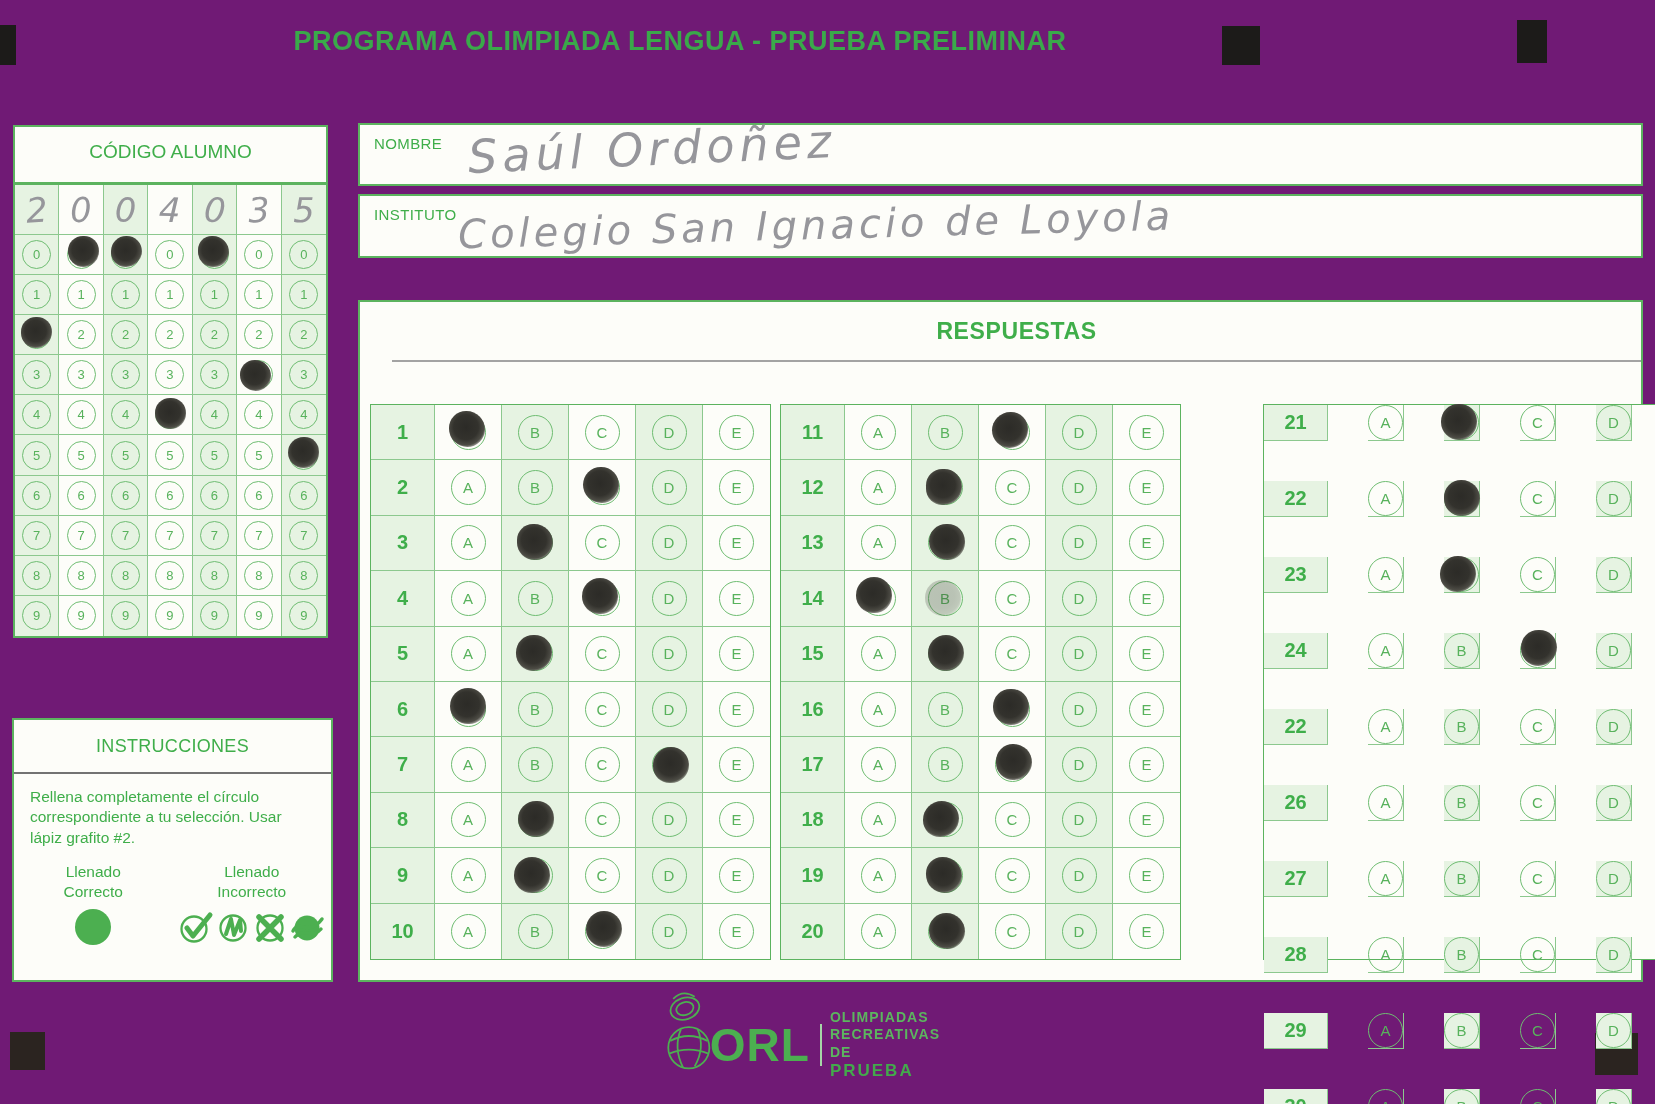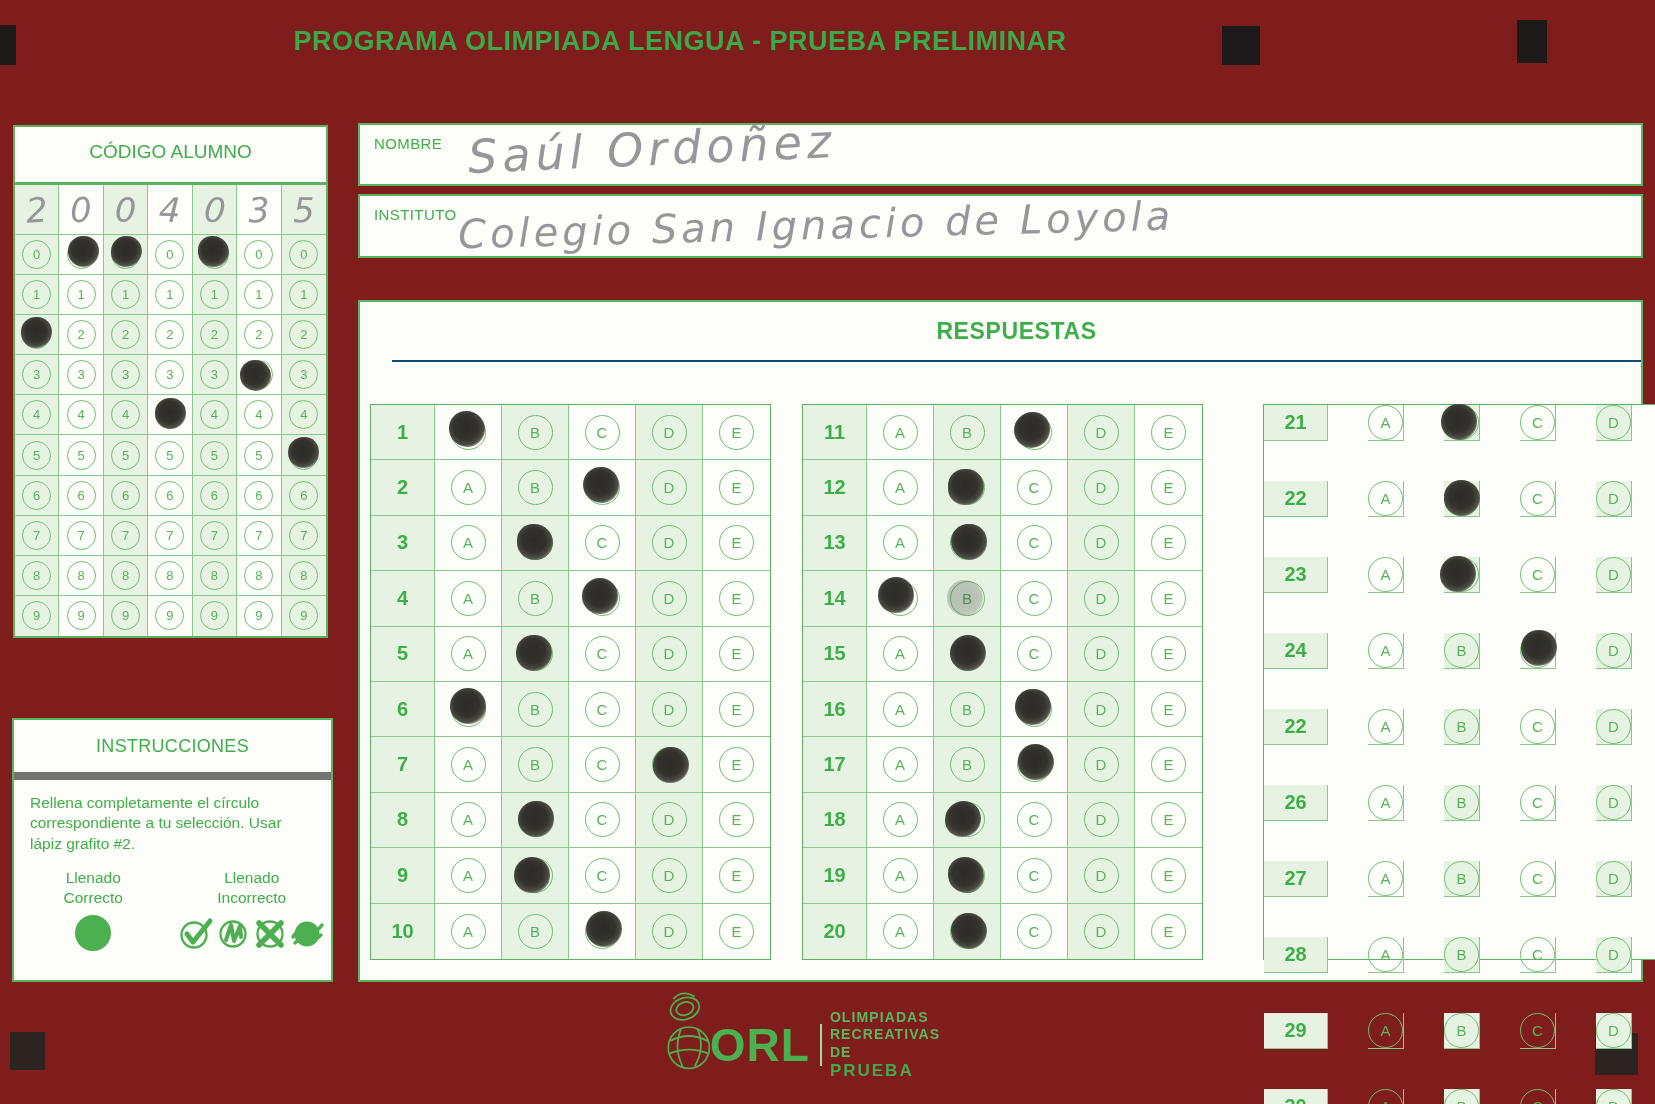--- a/index.html
+++ b/index.html
@@ -1,16 +1,16 @@
 <!DOCTYPE html>
 <html><head>
 <meta charset="utf-8">
 <style>
   html,body{margin:0;padding:0;background:#e8e8e4;}
-  .page{position:relative;width:1655px;height:1104px;background:#7f1d1d;overflow:hidden;
+  .page{position:relative;width:1655px;height:1104px;background:#701a75;overflow:hidden;
         font-family:"Liberation Sans",sans-serif;}
   
   .regmark{position:absolute;background:#1c1b19;}
   
   .title{position:absolute;left:230px;top:26px;width:900px;text-align:center;
          font-size:27px;font-weight:600;color:#3aa94a;letter-spacing:.5px;}
   
   .gbox{position:absolute;border:2px solid #5cb35f;background:#fdfdf9;box-sizing:border-box;}
   .gheader{color:#3fae4a;text-align:center;}
   
@@ -35,31 +35,31 @@
   
   .hand{font-family:"DejaVu Sans",sans-serif;font-style:italic;color:#96969b;font-weight:400;}
   .digit{font-size:34px;display:inline-block;}
   .hand-line{position:absolute;white-space:nowrap;z-index:5;}
   
   .nombre-box{left:358px;top:123px;width:1285px;height:63px;}
   .instituto-box{left:358px;top:194px;width:1285px;height:64px;}
   .field-label{position:absolute;left:14px;top:10px;font-size:15px;color:#3fae4a;font-weight:500;letter-spacing:.4px;}
   
   .resp-box{left:358px;top:300px;width:1285px;height:682px;}
-  .resp-header{height:58px;line-height:58px;border-bottom:2px solid #0c4a6e;font-size:23px;
+  .resp-header{height:58px;line-height:58px;border-bottom:2px solid #a3a3a3;font-size:23px;
                font-weight:600;letter-spacing:.6px;margin-left:32px;}
   .answer-table{position:absolute;top:102px;width:401px;height:556px;border:1.5px solid #5cb35f;
                 box-sizing:border-box;display:grid;grid-template-columns:64px repeat(5,1fr);
                 grid-template-rows:repeat(10,1fr);background:#fdfdf9;}
   .answer-table .cell:nth-child(6n){border-right:none;}
   .answer-table .cell:nth-last-child(-n+6){border-bottom:none;}
   .num{font-size:20px;font-weight:700;color:#3fae4a;}
   
   .instr-box{left:12px;top:718px;width:321px;height:264px;}
-  .instr-header{height:52px;line-height:52px;border-bottom:8px solid #737373;font-size:18px;letter-spacing:.3px;}
+  .instr-header{height:52px;line-height:52px;border-bottom:2px solid #737373;font-size:18px;letter-spacing:.3px;}
   .instr-body{margin:13px 14px 0 16px;font-size:15.5px;line-height:1.32;color:#3fae4a;}
   .fill-row{display:flex;margin-top:14px;}
   .fill-col{flex:1;text-align:center;color:#3fae4a;font-size:15.5px;line-height:1.25;}
   .fill-col .lbl{display:block;width:110px;margin:0 auto;}
   .icons-line{margin-top:8px;display:flex;justify-content:center;align-items:center;gap:1px;}
   .dot-correct{display:inline-block;width:36px;height:36px;border-radius:50%;background:#4caf50;}
   
   .logo-wrap{position:absolute;left:634px;top:980px;width:330px;height:112px;display:flex;
              align-items:center;}
   .logo-text{font-size:46px;font-weight:800;color:#4caf50;letter-spacing:1px;margin-left:-26px;margin-top:18px;text-align:center;}
@@ -484,21 +484,21 @@
           <div class="cell">
             <span class="bubble">C<i class="blob" style="left: 0px; top: -4px; border-radius: 50%;"></i></span>
           </div>
           <div class="cell shade">
             <span class="bubble">D</span>
           </div>
           <div class="cell">
             <span class="bubble">E</span>
           </div>
         </div>
-        <div class="answer-table" style="left: 442px;">
+        <div class="answer-table" style="left: 420px;">
           <div class="cell num shade">11</div>
           <div class="cell">
             <span class="bubble">A</span>
           </div>
           <div class="cell shade">
             <span class="bubble">B</span>
           </div>
           <div class="cell">
             <span class="bubble">C<i class="blob" style="left: -4px; top: -4px; border-radius: 51% 47% 51% 49%;"></i></span>
           </div>

